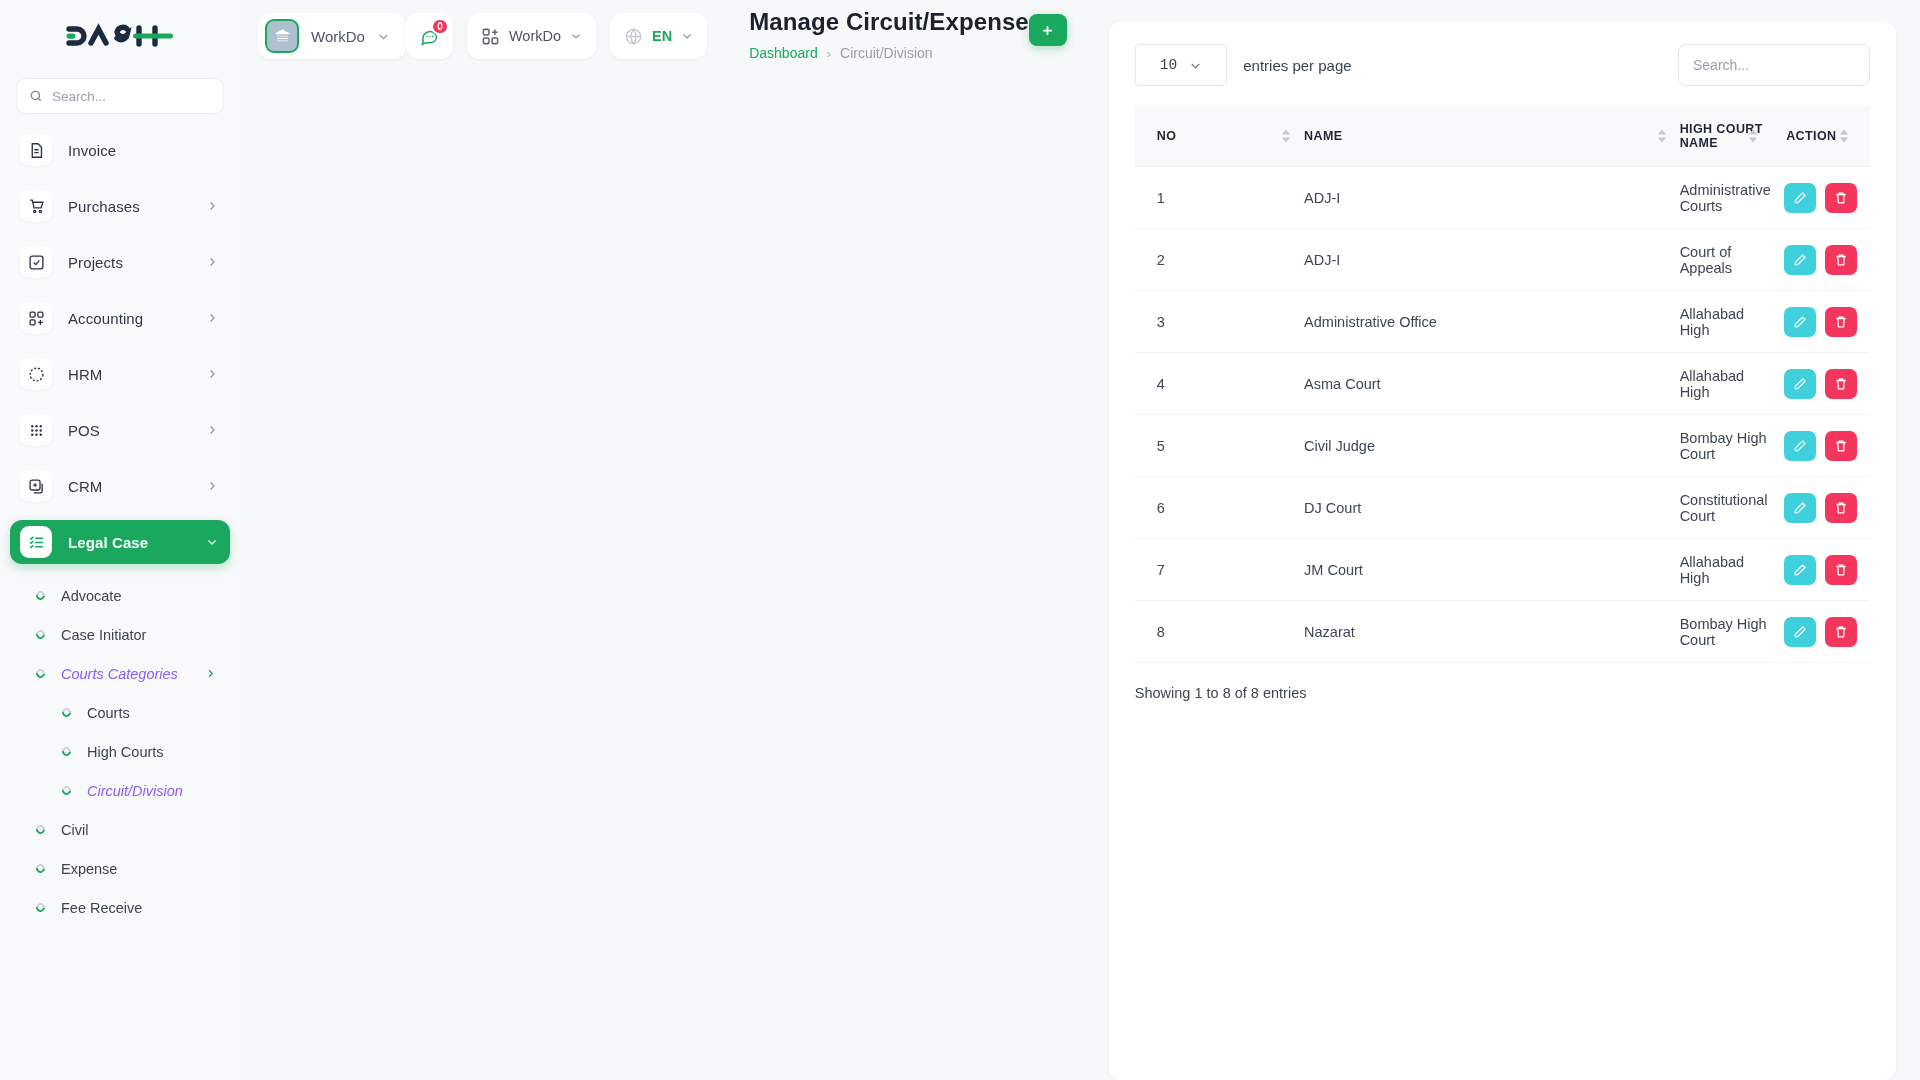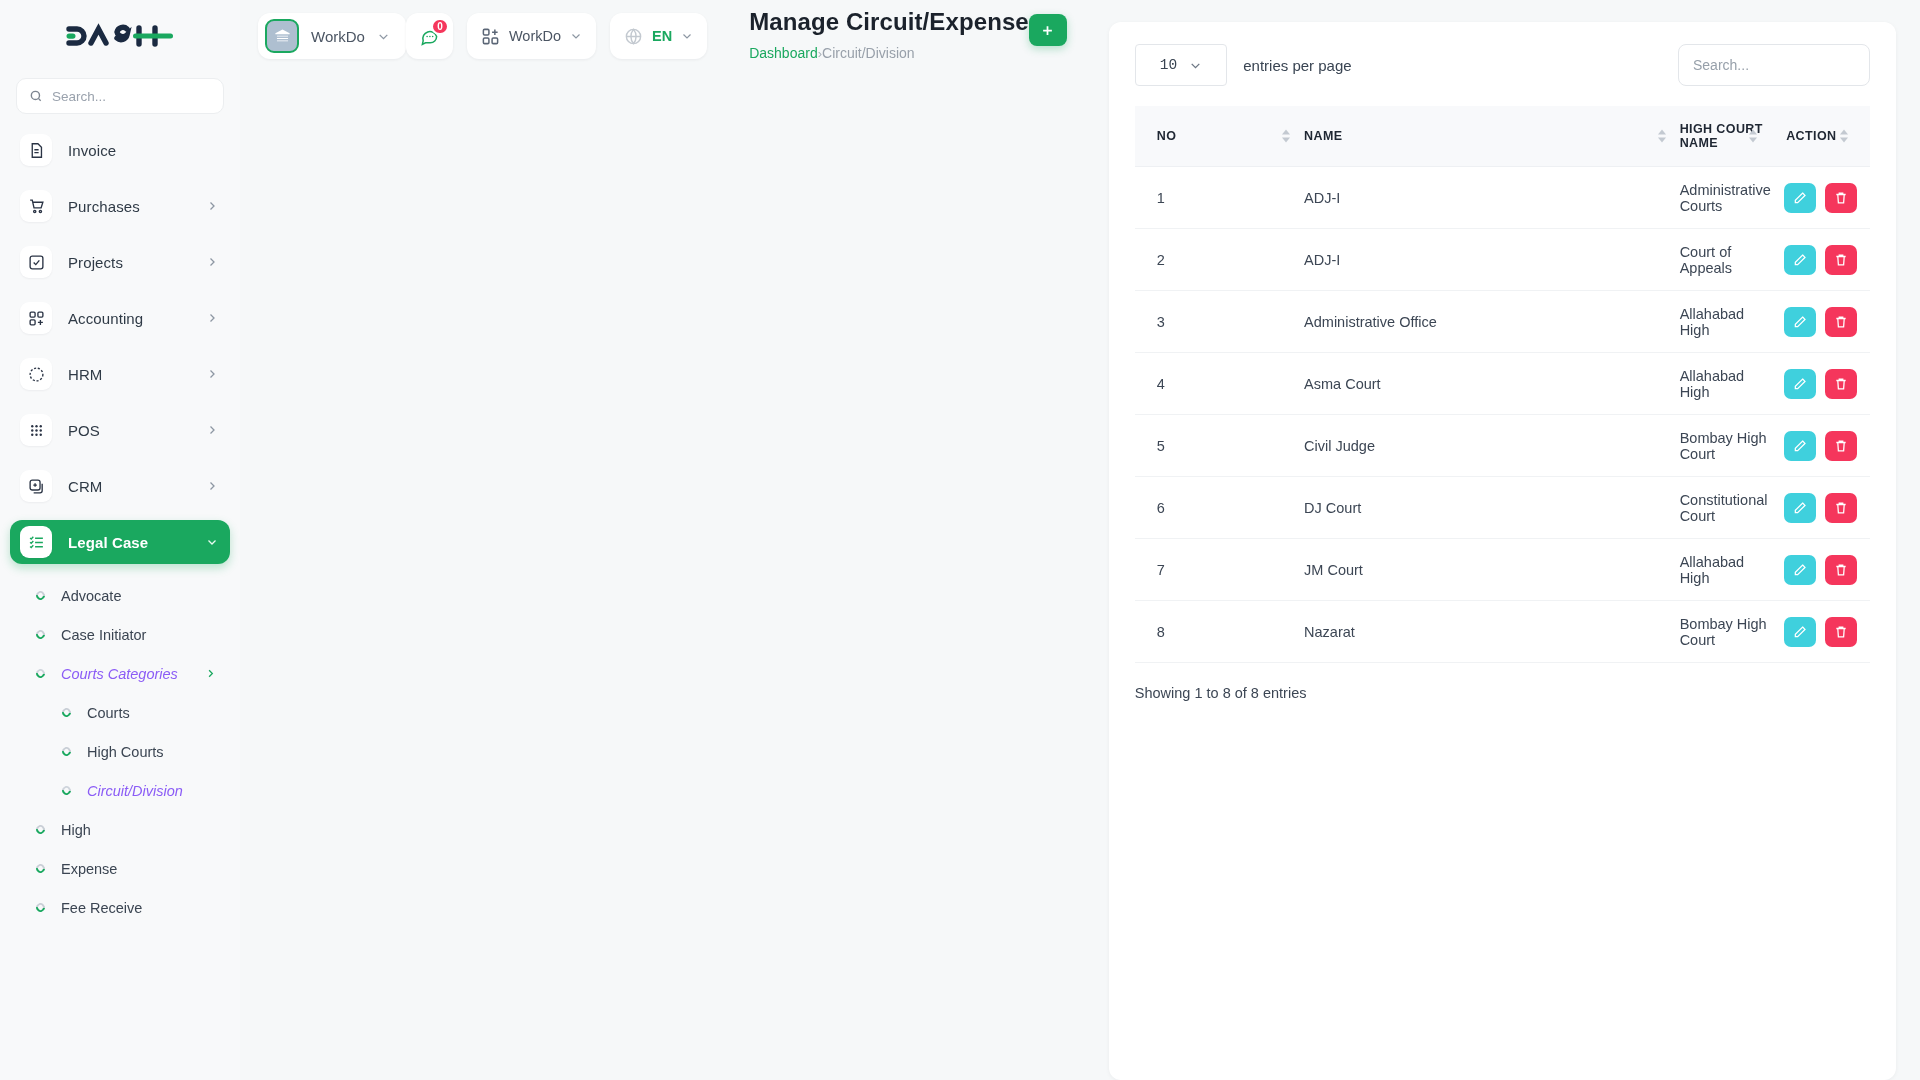--- a/index.html
+++ b/index.html
@@ -174,21 +174,21 @@
 
   .page-head {
     display: flex; align-items: flex-start;
     padding: 8px 24px 0 18px;
     flex: none;
   }
   .page-title {
     font-size: 24px; font-weight: bold; color: #1b222c;
     letter-spacing: .1px;
   }
-  .crumbs { margin-top: 9px; display: flex; align-items: flex-end; }
+  .crumbs { margin-top: 9px; display: flex; align-items: flex-end; gap: 9px; }
   .crumbs a { font-size: 14px; color: #1aa85f; text-decoration: none; cursor: pointer; }
   .crumbs .sep { color: #aab1ba; font-size: 13px; }
   .crumbs .cur { font-size: 14px; color: #98a0aa; }
   .add-btn {
     margin-left: auto; margin-top: 6px;
     width: 38px; height: 32px;
     background: #1aa85f; border-radius: 8px;
     display: flex; align-items: center; justify-content: center;
     color: #fff; cursor: pointer;
     box-shadow: 0 3px 8px rgba(26,168,95,.3);
@@ -435,21 +435,21 @@
     <div class="sub-item lvl2">
       <span class="dot"></span>
       <span class="lbl">High Courts</span>
     </div>
     <div class="sub-item lvl2 cur">
       <span class="dot"></span>
       <span class="lbl">Circuit/Division</span>
     </div>
     <div class="sub-item">
       <span class="dot"></span>
-      <span class="lbl">High</span>
+      <span class="lbl">Civil</span>
     </div>
     <div class="sub-item">
       <span class="dot"></span>
       <span class="lbl">Expense</span>
     </div>
     <div class="sub-item">
       <span class="dot"></span>
       <span class="lbl">Fee Receive</span>
     </div>
   </div>

